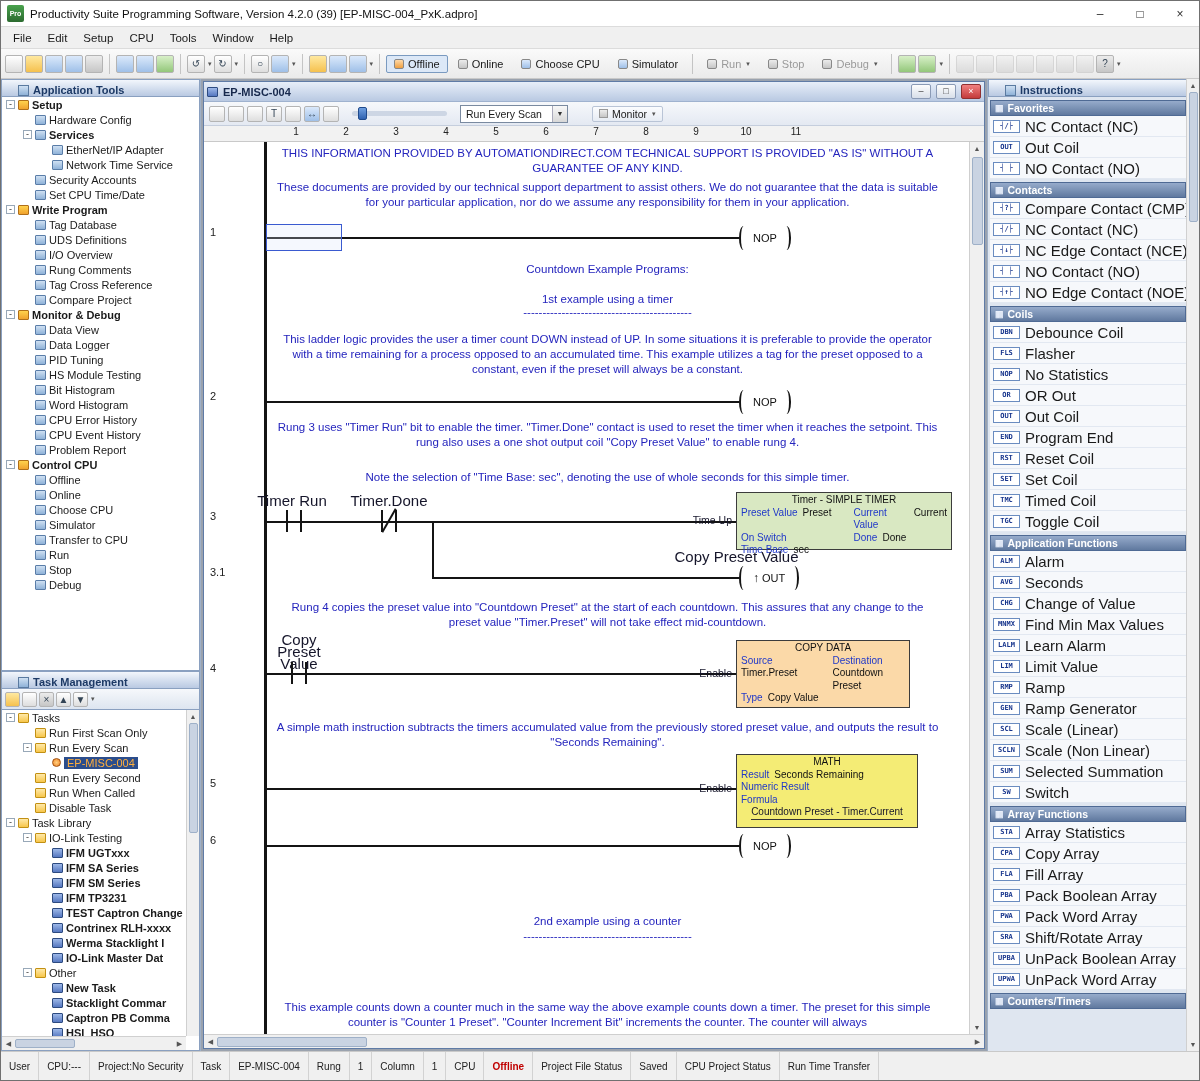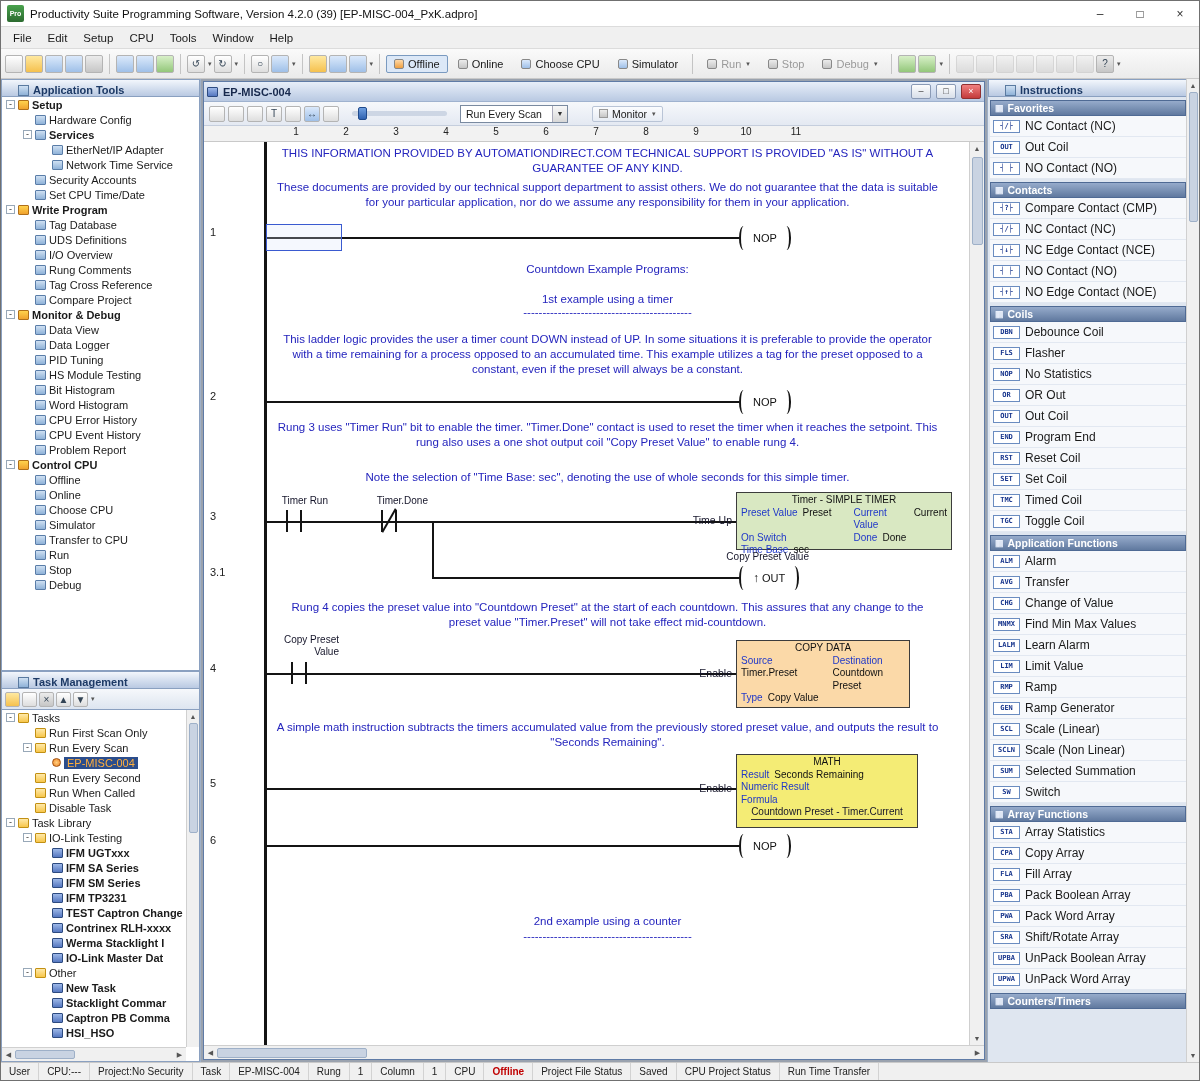--- a/index.html
+++ b/index.html
@@ -91,21 +91,21 @@
   .edhsb .sb-t{width:150px;height:10px}
 
   
   .rail{position:absolute;left:60px;top:0;bottom:0;width:3px;background:#141414}
   .rnum{position:absolute;left:6px;width:44px;font-size:11px;color:#222}
   .wire{position:absolute;height:2px;background:#141414}
   .vwire{position:absolute;width:2px;background:#141414}
   .cmt{position:absolute;left:70px;right:28px;text-align:center;color:#2424bd;font-size:11.5px;line-height:15px}
   .contact{position:absolute;width:16px;height:22px;border-left:2px solid #141414;border-right:2px solid #141414}
   .contact.nc::after{content:"";position:absolute;left:5px;top:-3px;width:2px;height:27px;background:#141414;transform:rotate(30deg)}
-  .taglabel{position:absolute;font-size:10px;color:#15152a;text-align:right;line-height:12px}
+  .taglabel{position:absolute;font-size:15px;color:#15152a;text-align:center;line-height:12px}
   .pinlabel{position:absolute;font-size:10.5px;color:#15152a;text-align:right}
   .coil{position:absolute;display:flex;align-items:center;gap:5px;height:24px}
   .cparen{width:9px;height:24px;flex:none}
   .cparen.l{border-left:2px solid #141414;border-radius:50%}
   .cparen.r{border-right:2px solid #141414;border-radius:50%}
   .coil .cl{font-size:11px;color:#111}
   .coil .os{font-size:12px;color:#111;margin-right:-2px}
   .selbox{position:absolute;border:1px solid #3a5ad0;background:rgba(215,228,250,.25)}
   .lbox{position:absolute;border:1px solid #3c3c3c;font-size:10px;padding:1px 4px;line-height:12.5px}
   .lbox .bt{text-align:center;color:#111;font-size:10px}
@@ -118,25 +118,25 @@
   .brow .half{flex:1;display:flex;gap:5px}
   .formula{color:#15152a;border-bottom:1px solid #333;display:inline-block}
 
   
   .ipanel{width:212px;flex:none;display:flex;flex-direction:column;background:#dfe6f0;border-left:1px solid #9eb0c8;position:relative;overflow:hidden}
   .ipanel-inner{flex:1;overflow:hidden;padding:0 13px 0 2px}
   .ighead{height:16px;background:linear-gradient(#96abcb,#60799f);color:#fff;font-weight:bold;font-size:10.5px;display:flex;align-items:center;gap:4px;padding:0 4px;border:1px solid #4f6a94;margin-top:3px}
   .ighead .gi{font-size:9px;color:#e8eefa}
   .irow{height:21px;display:flex;align-items:center;gap:5px;padding:0 3px;background:#f6f8fb;border-bottom:1px solid #e2e8f1}
   .iic{min-width:27px;height:13px;border:1px solid #6a8cc0;background:#fff;color:#16348c;font-size:7px;font-family:"DejaVu Sans Mono",monospace;font-weight:bold;display:flex;align-items:center;justify-content:center;flex:none;letter-spacing:0}
-  .ilb{font-size:12px;white-space:nowrap}
+  .ilb{font-size:15px;white-space:nowrap}
   .ipanel .vscroll{bottom:0}
 
   
-  .statusbar{height:18px;background:#f0f0f0;border-top:1px solid #c9c9c9;display:flex;align-items:center;font-size:10px;color:#222;flex:none;overflow:hidden}
+  .statusbar{height:29px;background:#f0f0f0;border-top:1px solid #c9c9c9;display:flex;align-items:center;font-size:10px;color:#222;flex:none;overflow:hidden}
   .seg{padding:0 8px;border-right:1px solid #d2d2d2;white-space:nowrap;height:100%;display:flex;align-items:center}
   .seg.red{color:#c00000;font-weight:bold}
 </style>
 </head>
 <body>
 
 <div class="app">
 
   <div class="titlebar">
     <span class="app-logo">Pro</span>
@@ -786,20 +786,21 @@
             <div class="rnum" style="top:692px">6</div>
             <div class="wire" style="top:703px;left:63px;width:472px"></div>
             <div class="coil" style="left:535px;top:692px">
               <span class="cparen l"></span>
               <span class="cl">NOP</span>
               <span class="cparen r"></span>
             </div>
 
             <div class="cmt" style="top:772px">2nd example using a counter</div>
             <div class="cmt" style="top:787px">--------------------------------------------</div>
+            <div class="cmt" style="top:858px">This example counts down a counter much in the same way the above example counts down a timer. The preset for this simple counter is "Counter 1 Preset".  "Counter Increment Bit" increments the counter. The counter will always</div>
           </div>
           <div class="edvsb">
             <span class="sb-a">▲</span>
             <span class="sb-t"></span>
             <span class="sb-a" style="margin-top:auto">▼</span>
           </div>
         </div>
         <div class="edhsb">
           <span class="sb-a">◀</span>
           <span class="sb-t"></span>
@@ -932,21 +933,21 @@
         </div>
         <div>
 
             <div class="irow">
               <span class="iic">ALM</span>
               <span class="ilb">Alarm</span>
             </div>
 
             <div class="irow">
               <span class="iic">AVG</span>
-              <span class="ilb">Transfer</span>
+              <span class="ilb">Seconds</span>
             </div>
 
             <div class="irow">
               <span class="iic">CHG</span>
               <span class="ilb">Change of Value</span>
             </div>
 
             <div class="irow">
               <span class="iic">MNMX</span>
               <span class="ilb">Find Min Max Values</span>

